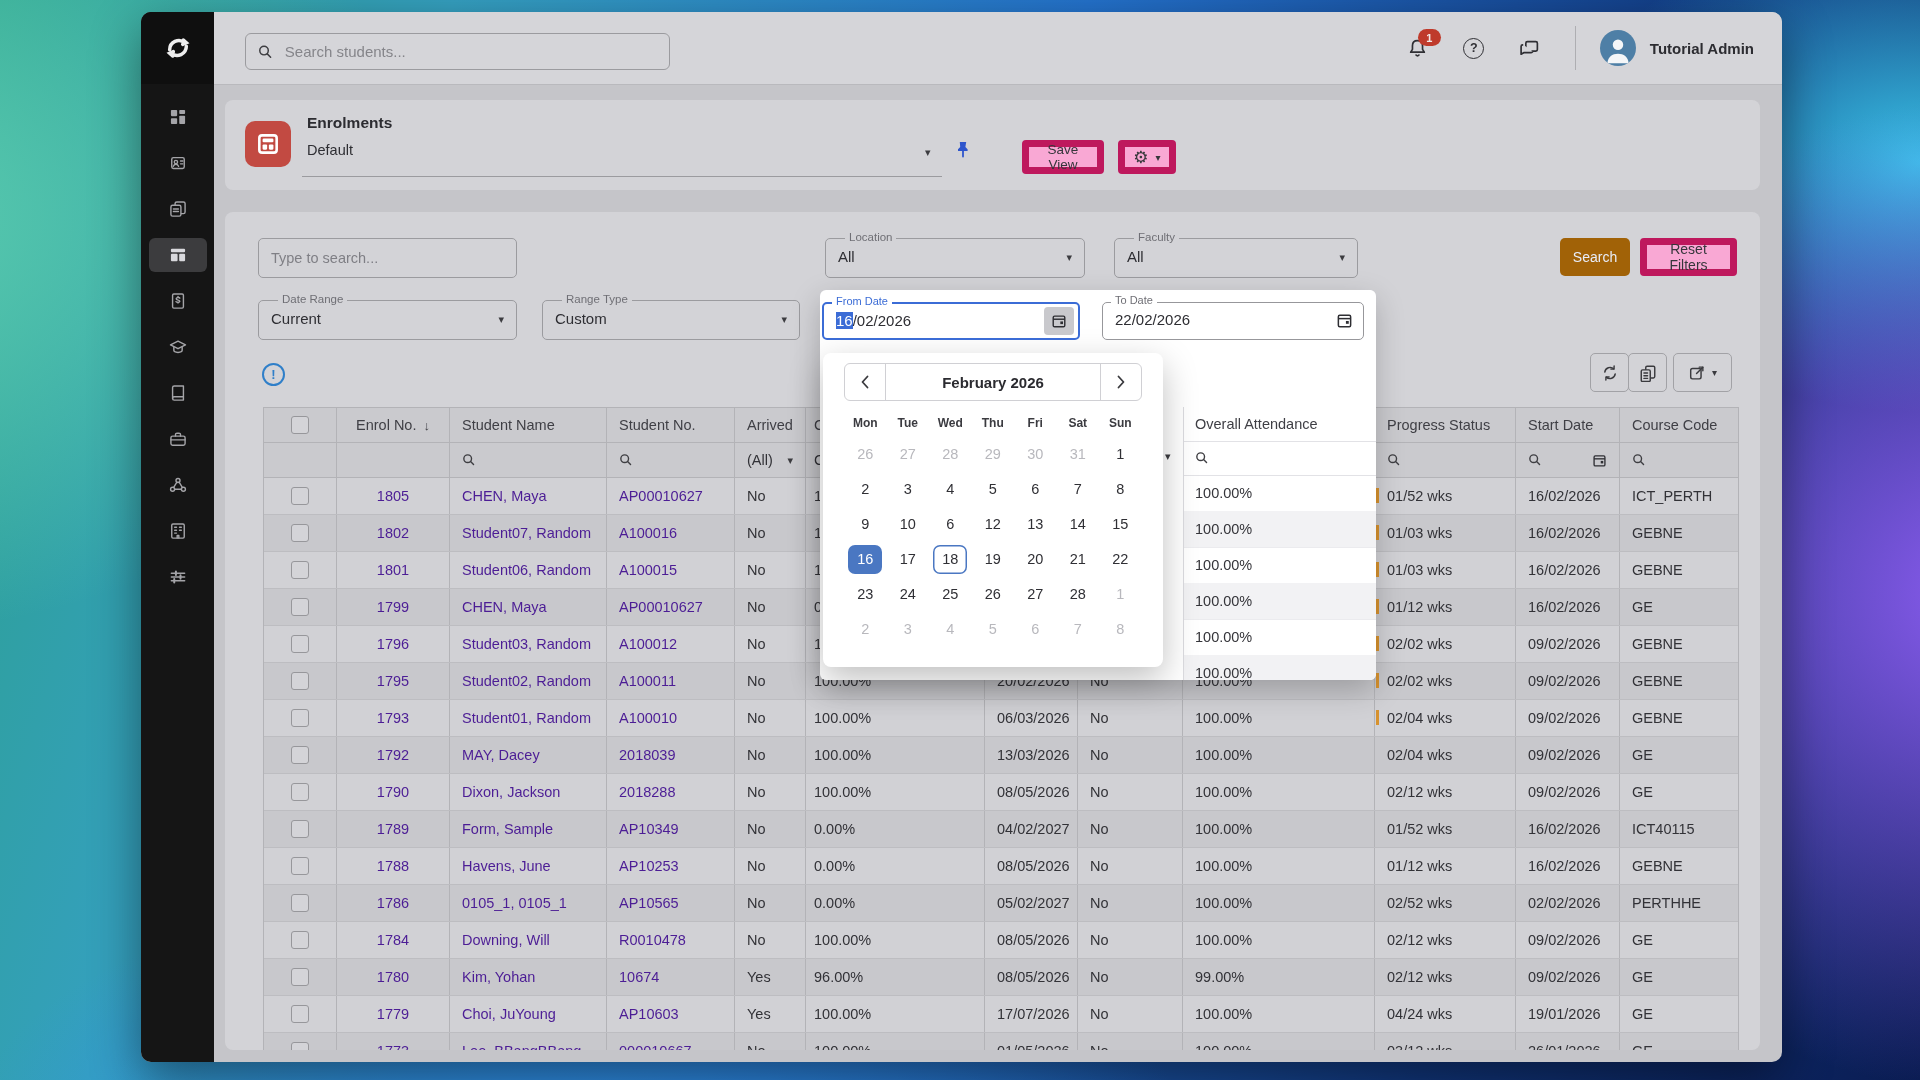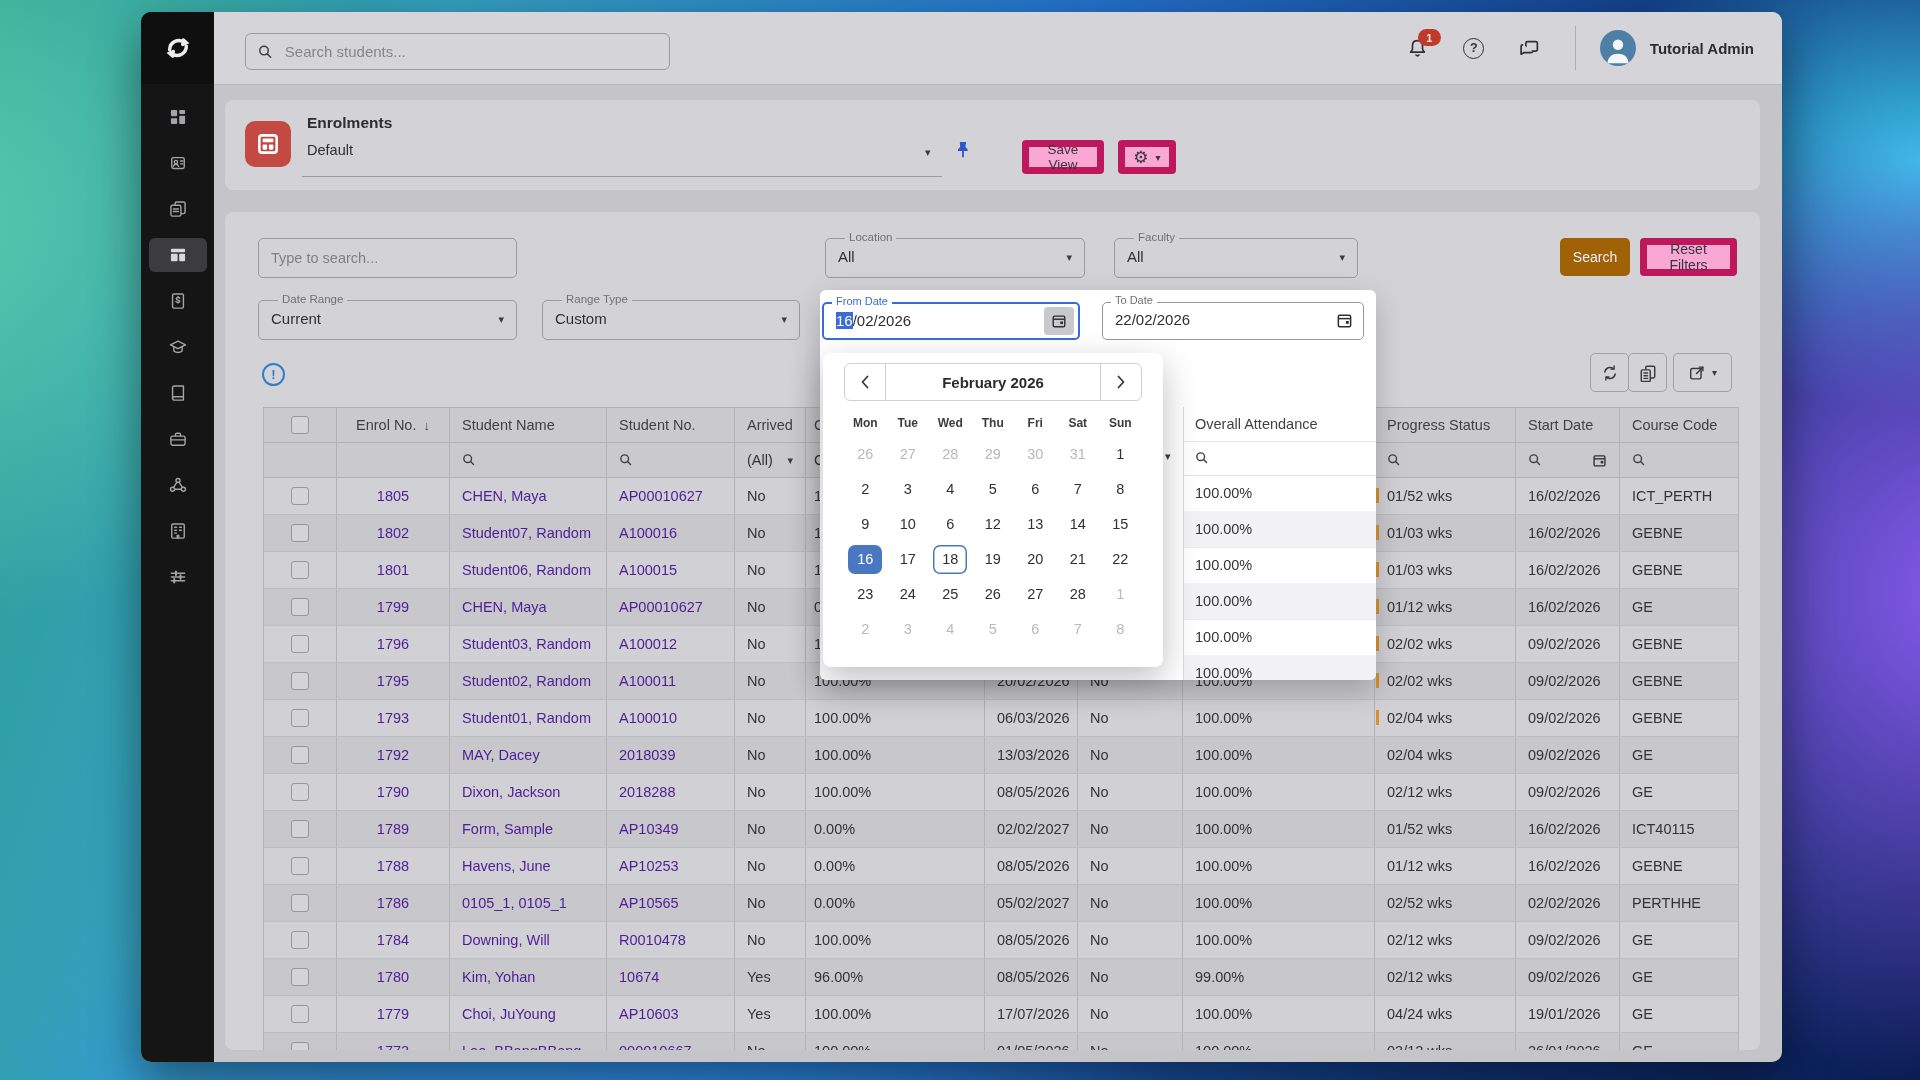--- a/index.html
+++ b/index.html
@@ -579,21 +579,21 @@
 
           <div class="trow tgrid">
             <div class="c cc">
               <span class="cbx"></span>
             </div>
             <div class="c cc link">1789</div>
             <div class="c link">Form, Sample</div>
             <div class="c link">AP10349</div>
             <div class="c">No</div>
             <div class="c c5">0.00%</div>
-            <div class="c">02/02/2027</div>
+            <div class="c">04/02/2027</div>
             <div class="c">No</div>
             <div class="c">100.00%</div>
             <div class="c c9">01/52 wks</div>
             <div class="c">16/02/2026</div>
             <div class="c">ICT40115</div>
           </div>
 
           <div class="trow tgrid">
             <div class="c cc">
               <span class="cbx"></span>

